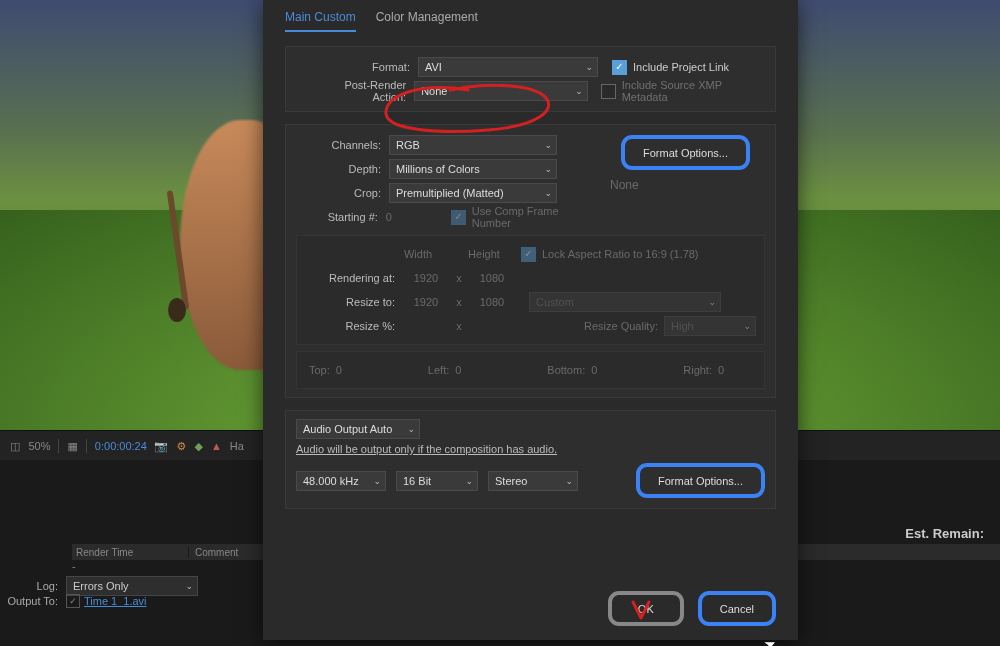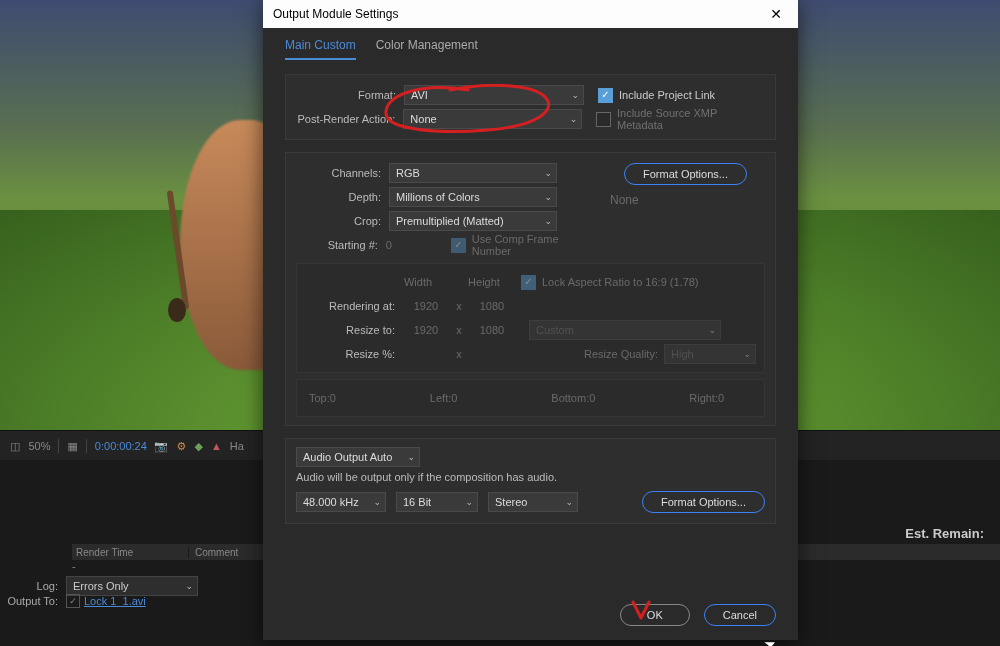--- a/index.html
+++ b/index.html
@@ -217,21 +217,21 @@
     display: flex;
     align-items: center;
     height: 24px;
     font-size: 11px;
   }
   .form-label {
     text-align: right;
     padding-right: 8px;
     color: #bbb;
   }
-  .w100 { width: 100px; }
+  .w100 { width: 100px; margin-left: 14px; }
   .w85 { width: 85px; }
   .select {
     background: #3a3a3a;
     border: 1px solid #4a4a4a;
     height: 18px;
     font-size: 11px;
     color: #ddd;
     padding: 0 4px 0 6px;
     display: flex;
     align-items: center;
@@ -257,39 +257,39 @@
   .chk.checked::after {
     content: "✓";
     color: #fff;
     font-size: 10px;
     line-height: 1;
   }
   .chk-label { color:#ccc; font-size:11px; }
   .chk-label.dim { color: #707070; }
   .btn {
     background: transparent;
-    border: 1px solid #3b82f6;
+    border: 4px solid #3b82f6;
     color: #ddd;
     border-radius: 11px;
-    height: 22px;
+    height: 35px;
     padding: 0 18px;
     font-size: 11px;
     cursor: pointer;
   }
   .section-check-row {
     display:flex; align-items:center; height:22px; font-size:11px;
   }
   .dim { color: #6a6a6a; }
   .num-input {
     color: #6a6a6a;
     width: 38px;
     text-align: left;
     font-size: 11px;
   }
-  .audio-note { color: #bbb; font-size: 11px; padding: 4px 0 8px 0; }
+  .audio-note { color: #bbb; font-size: 11px; padding: 4px 0 8px 0; text-decoration: underline; }
   .audio-row { display:flex; gap:10px; align-items:center;}
   .footer {
     display: flex;
     justify-content: flex-end;
     gap: 14px;
     padding: 8px 22px 14px 0;
   }
   .btn-primary {
     border-color: #888;
     padding: 0 26px;
@@ -364,28 +364,24 @@
   <div class="log-label">Log:</div>
   <div class="log-select">
     <span>Errors Only</span>
     <span class="chev">⌄</span>
   </div>
 </div>
 
 <div class="out-row">
   <div class="out-label">Output To:</div>
   <div class="out-chk">✓</div>
-  <a class="out-link" href="#">Lock 1_1.avi</a>
+  <a class="out-link" href="#">Time 1_1.avi</a>
 </div>
 
 <div class="dialog">
-  <div class="dialog-titlebar">
-    <span class="title">Output Module Settings</span>
-    <span class="close-x">✕</span>
-  </div>
 
   <div class="tab-row">
     <div class="tab active">Main Custom</div>
     <div class="tab">Color Management</div>
   </div>
 
   <div class="dialog-body">
 
     <div class="panel">
       <div class="form-row">
@@ -483,21 +479,21 @@
           <div style="width:46px"></div>
           <div style="flex:1; text-align:right; padding-right:6px;">Resize Quality:</div>
           <div class="select dim" style="width:80px; opacity:.6">
             <span>High</span>
             <span class="chev">⌄</span>
           </div>
         </div>
       </div>
 
       <div class="subpanel">
-        <div class="form-row dim" style="padding-left:4px; ">
+        <div class="form-row dim" style="padding-left:4px; gap:6px;">
           <span>Top:</span>
           <span class="num-input">0</span>
           <div style="flex:1"></div>
           <span>Left:</span>
           <span class="num-input">0</span>
           <div style="flex:1"></div>
           <span>Bottom:</span>
           <span class="num-input">0</span>
           <div style="flex:1"></div>
           <span>Right:</span>

